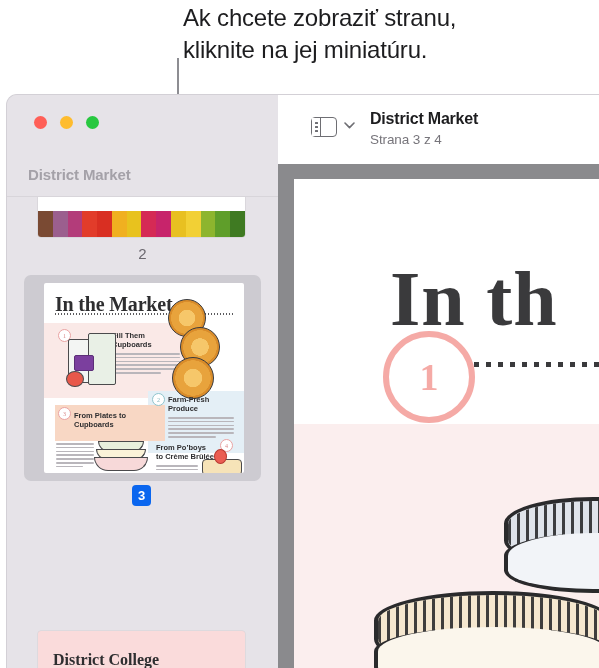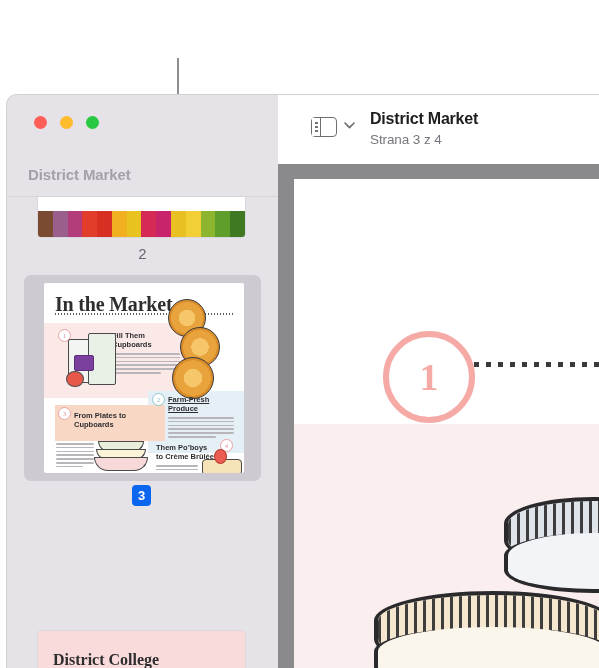--- a/index.html
+++ b/index.html
@@ -194,20 +194,22 @@
   #lids{position:absolute;left:100px;top:318px;width:260px;height:182px;}
   .lid{position:absolute;border:4px solid #2a2a2c;border-radius:50%/38%;}
   .ridges{position:absolute;left:0;top:0;width:100%;height:100%;border-radius:50%/38%;
     background-image:repeating-linear-gradient(to right,#2a2a2c 0 3px,transparent 3px 9px);
     opacity:.9;}
 </style>
 </head>
 <body>
 
 <div id="callout">
+  <div id="callout-text">Ak chcete zobraziť stranu,
+kliknite na jej miniatúru.</div>
   <div id="leader-line"></div>
 </div>
 
 <div id="window">
 
   <div id="sidebar">
 
     <div id="traffic-lights">
       <span class="light" id="light-close"></span>
       <span class="light" id="light-min"></span>
@@ -264,21 +266,21 @@
           <div class="jar" style="left:24px;top:56px;width:24px;height:42px;"></div>
           <div class="jar" style="left:44px;top:50px;width:26px;height:50px;background:#e9f0e6;"></div>
           <div class="jar" style="left:30px;top:72px;width:18px;height:14px;background:#7b3f9e;border-color:#5c2f78;"></div>
           <div class="jar" style="left:22px;top:88px;width:16px;height:14px;border-radius:50%;background:#e8584a;"></div>
 
           <div class="citrus" style="left:124px;top:16px;width:36px;height:36px;"></div>
           <div class="citrus" style="left:136px;top:44px;width:38px;height:38px;"></div>
           <div class="citrus" style="left:128px;top:74px;width:40px;height:40px;"></div>
 
           <div class="mini mini-num teal" style="left:108px;top:110px;">2</div>
-          <div class="mini mini-h" style="left:124px;top:112px;white-space:pre-line;text-decoration:underline;">Farm-Fresh
+          <div class="mini mini-h" style="left:124px;top:112px;white-space:pre-line;">Farm-Fresh
 Produce</div>
           <div class="mini mini-body" style="left:124px;top:134px;width:66px;">
             <i></i>
               <i></i>
               <i></i>
               <i></i>
               <i></i>
               <i class="s"></i>
           </div>
 
@@ -293,21 +295,21 @@
               <i></i>
               <i></i>
               <i class="s"></i>
           </div>
 
           <div class="bowl" style="left:54px;top:158px;width:44px;height:9px;background:#e8f0dc;"></div>
           <div class="bowl" style="left:52px;top:166px;width:48px;height:9px;background:#fbf3d8;"></div>
           <div class="bowl" style="left:50px;top:174px;width:52px;height:12px;background:#f7d9d9;"></div>
 
           <div class="mini mini-num" style="left:176px;top:156px;">4</div>
-          <div class="mini mini-h" style="left:112px;top:160px;white-space:pre-line;">Them Po’boys
+          <div class="mini mini-h" style="left:112px;top:160px;white-space:pre-line;">From Po’boys
 to Crème Brûlée</div>
           <div class="mini mini-body" style="left:112px;top:182px;width:42px;">
             <i></i>
               <i></i>
               <i></i>
           </div>
           <div class="jar" style="left:158px;top:176px;width:38px;height:20px;border-radius:4px 4px 10px 10px;background:#f6e3b8;"></div>
           <div class="jar" style="left:170px;top:166px;width:11px;height:13px;border-radius:50% 50% 50% 50%;background:#ea5d52;border-color:#b83a31;"></div>
         </div>
       </div>
@@ -331,20 +333,21 @@
     <svg id="chevron" viewBox="0 0 11 7">
       <path d="M1 1 L5.5 5.6 L10 1" stroke="#6e6e73" stroke-width="1.6" fill="none" stroke-linecap="round" stroke-linejoin="round"></path>
     </svg>
     <div id="doc-title">District Market</div>
     <div id="doc-sub">Strana 3 z 4</div>
   </div>
 
   <div id="canvas">
     <div id="page">
       <div id="page-pinkband"></div>
+      <div id="page-heading">In th</div>
       <div id="page-rule"></div>
       <div id="page-circle">1</div>
 
       <div id="lids">
         <div class="lid" style="left:110px;top:0;width:170px;height:62px;background:#dfe3ea;">
           <span class="ridges"></span>
         </div>
         <div class="lid" style="left:110px;top:36px;width:170px;height:56px;background:#f2f4f8;border-top:none;"></div>
         <div class="lid" style="left:-20px;top:94px;width:230px;height:70px;background:#f5e7cf;">
           <span class="ridges"></span>

